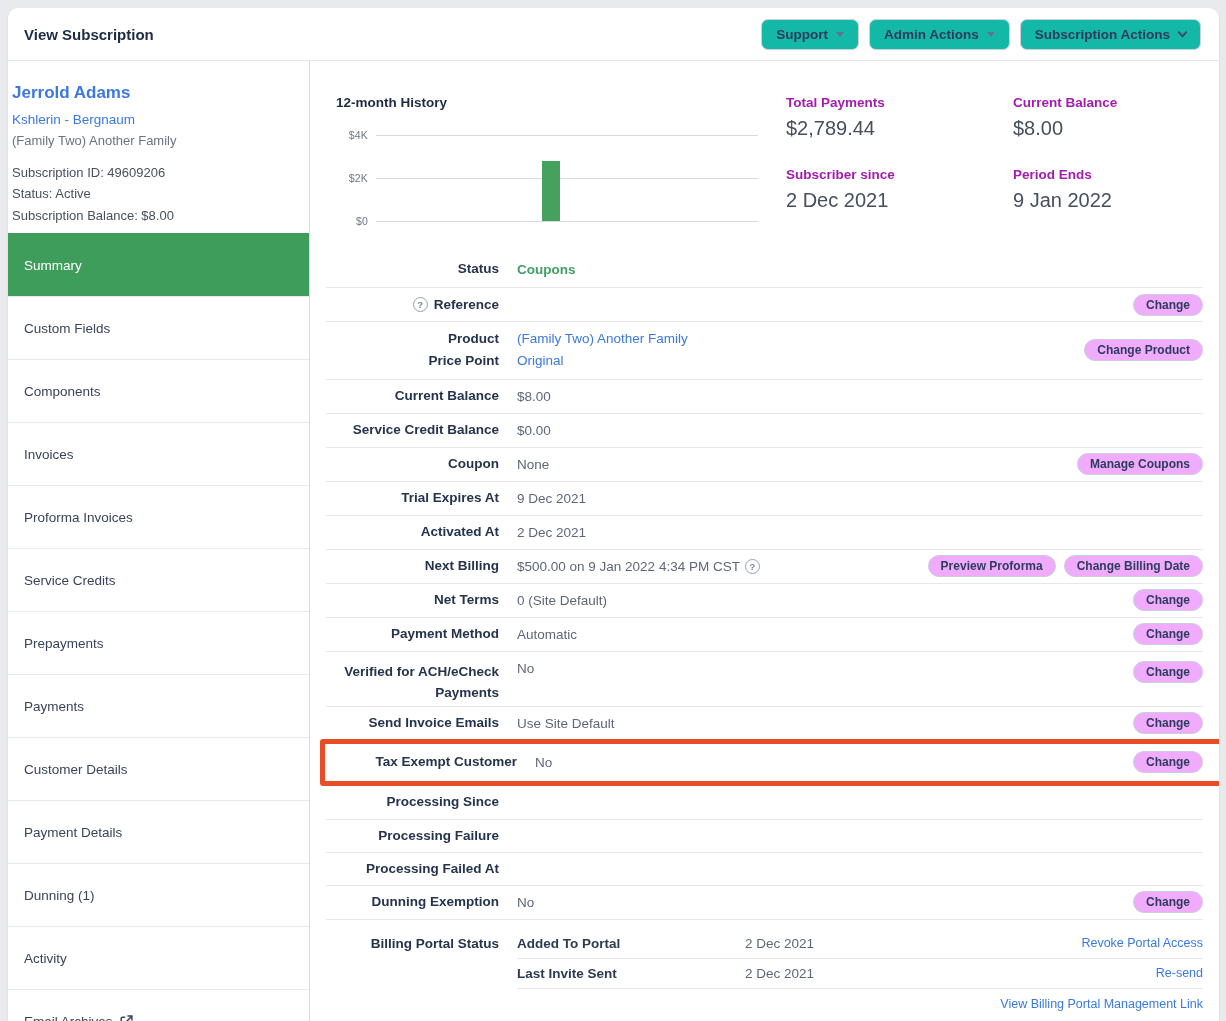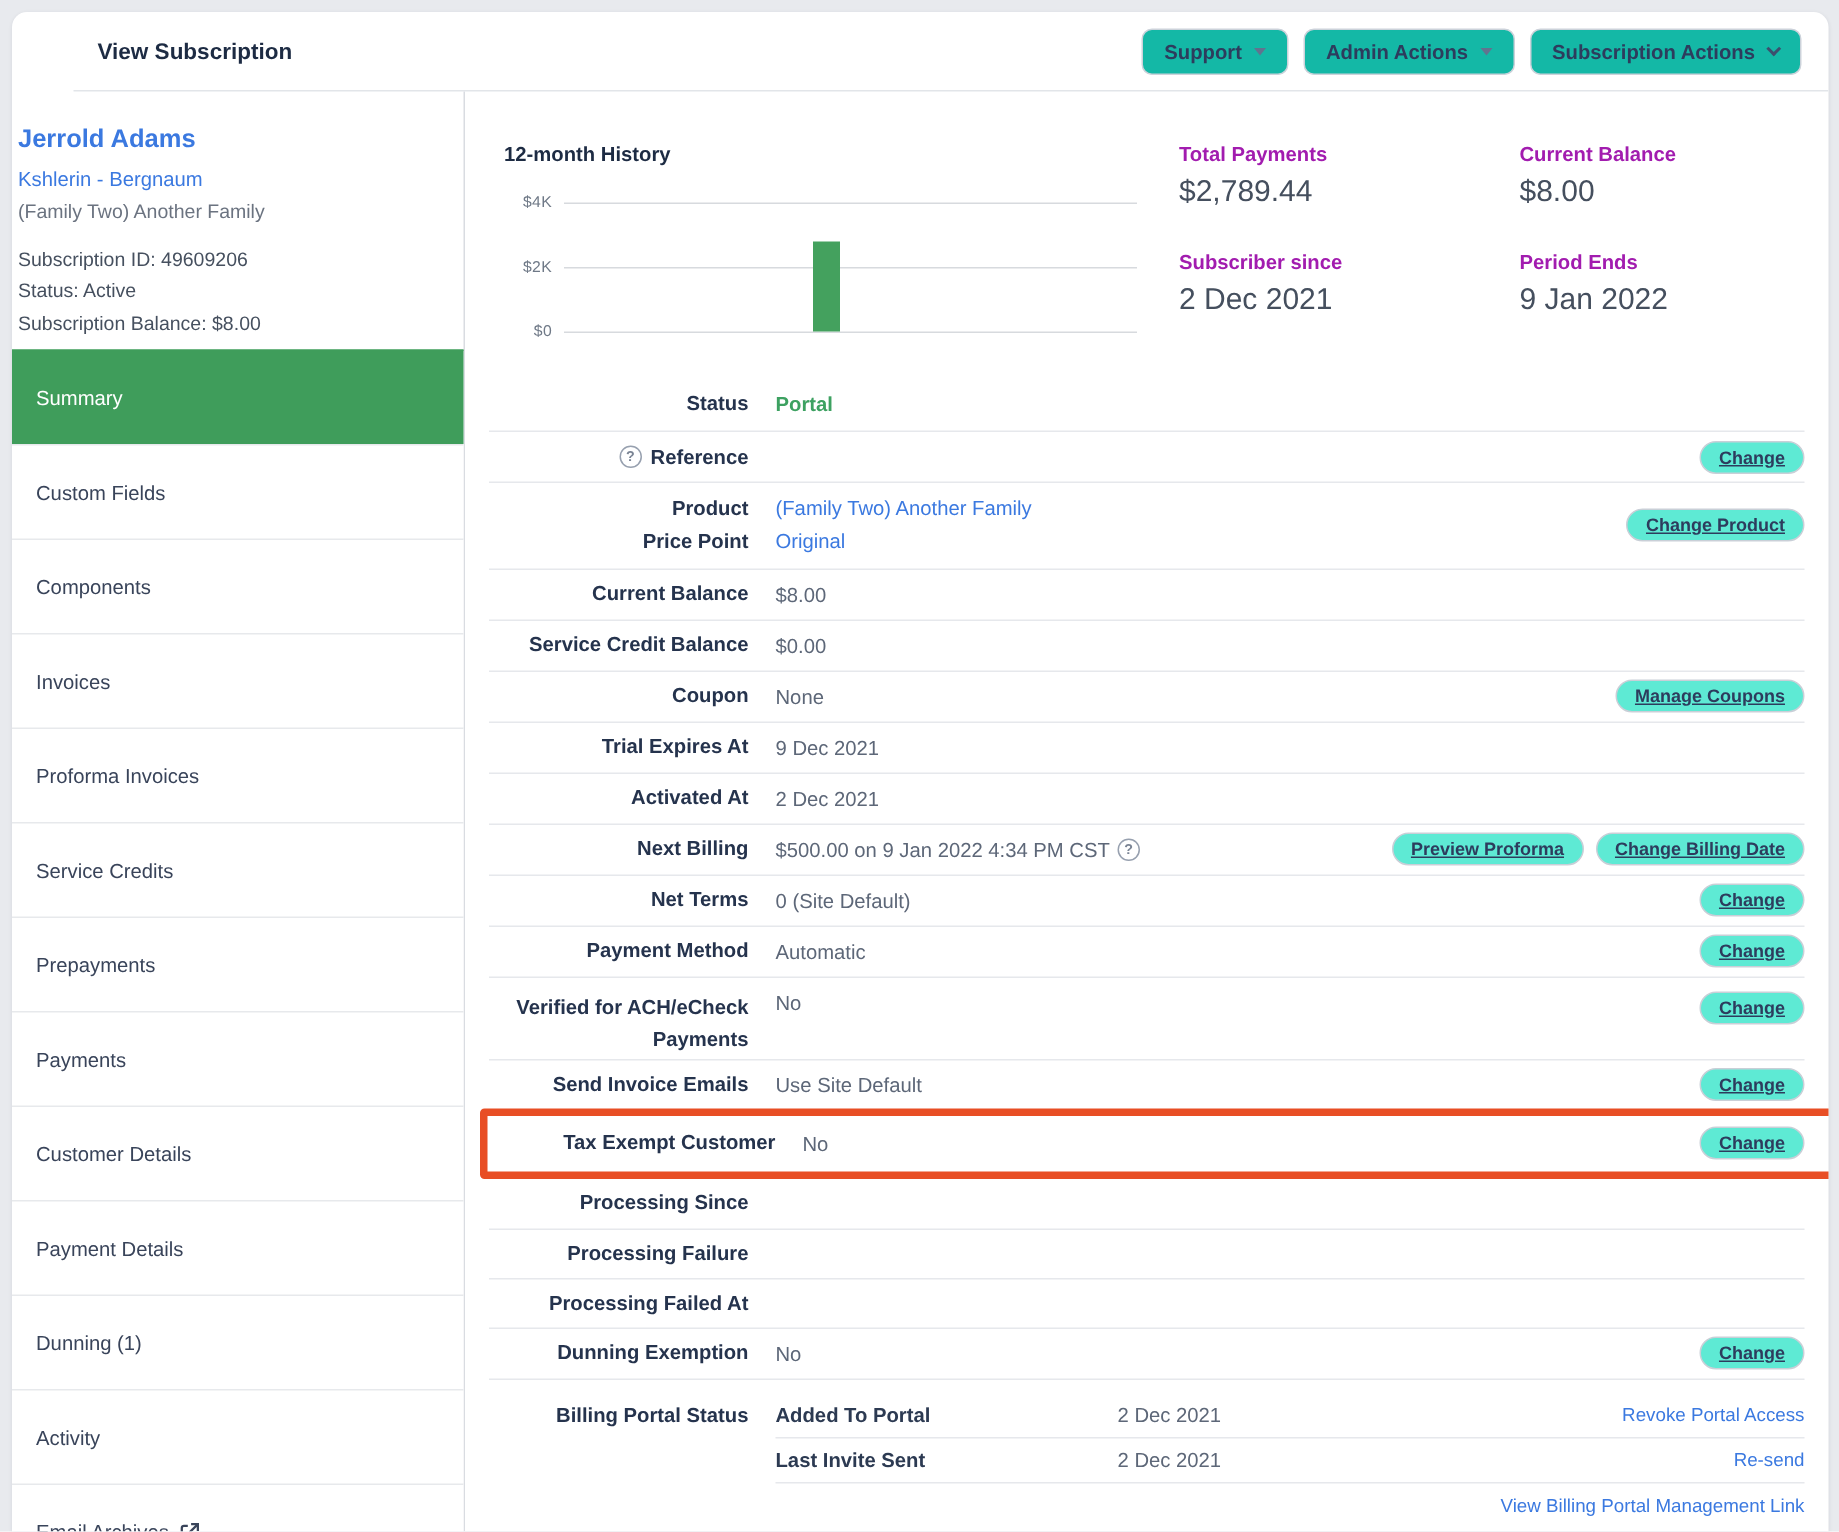--- a/index.html
+++ b/index.html
@@ -17,21 +17,20 @@
     height:1013px;
     display:flex; flex-direction:column;
     overflow:hidden;
   }
   
   .topbar {
     height:53px; flex:0 0 53px;
     display:flex; align-items:center;
     padding:0 18px 0 16px;
     border-bottom:1px solid #e2e5e9;
-    margin-left:41px;
   }
   .topbar h1 { font-size:15px; font-weight:700; color:#1d2b43; }
   .topbar-actions { margin-left:auto; display:flex; gap:10px; }
   .btn {
     background:#14b8a6; border:1px solid #ccd2da; border-radius:7px;
     height:31px; padding:0 14px;
     font-family:inherit; font-size:13.5px; font-weight:700; color:#2d3c5d;
     display:inline-flex; align-items:center; cursor:pointer;
   }
   .caret {
@@ -86,24 +85,24 @@
   .row-label {
     width:173px; flex:0 0 173px; text-align:right;
     font-size:13.5px; font-weight:700; color:#25334d; line-height:1.6;
     display:flex; justify-content:flex-end; align-items:center; gap:6px;
   }
   .row-label.block { display:block; }
   .row-value { margin-left:18px; font-size:13.5px; color:#5d6778; display:flex; align-items:center; gap:5px; }
   .row-value.green { color:var(--status-green,#3da161); font-weight:600; }
   .row-actions { margin-left:auto; display:flex; gap:8px; }
   .btn-sm {
-    background:#5eead4; border:1px solid #c9cfd7; border-radius:14px;
+    background:#f0abfc; border:1px solid #c9cfd7; border-radius:14px;
     height:22px; padding:0 12px;
     font-family:inherit; font-size:12px; font-weight:700; color:#2d3c5d;
-    display:inline-flex; align-items:center; cursor:pointer; white-space:nowrap;text-decoration:underline;
+    display:inline-flex; align-items:center; cursor:pointer; white-space:nowrap;
   }
   .two-line { padding:6px 0; }
   .stack > div { line-height:1.65; }
   .link { color:var(--link-blue,#3b79e0); text-decoration:none; cursor:pointer; }
   .qicon {
     width:15px; height:15px; flex:0 0 15px; border:1.4px solid #97a0af; border-radius:50%;
     display:inline-flex; align-items:center; justify-content:center;
     font-size:9.5px; font-weight:700; color:#7a8494;
   }
   .highlight-wrap {
@@ -261,21 +260,21 @@
             <div class="stat-label">Period Ends</div>
             <div class="stat-value">9 Jan 2022</div>
           </div>
         </div>
       </section>
 
       <section class="detail">
 
         <div class="row first">
           <div class="row-label">Status</div>
-          <div class="row-value green">Portal</div>
+          <div class="row-value green">Coupons</div>
         </div>
 
         <div class="row">
           <div class="row-label">
             <span class="qicon">?</span>
             <span>Reference</span>
           </div>
           <div class="row-actions">
             <button class="btn-sm">Change</button>
           </div>

